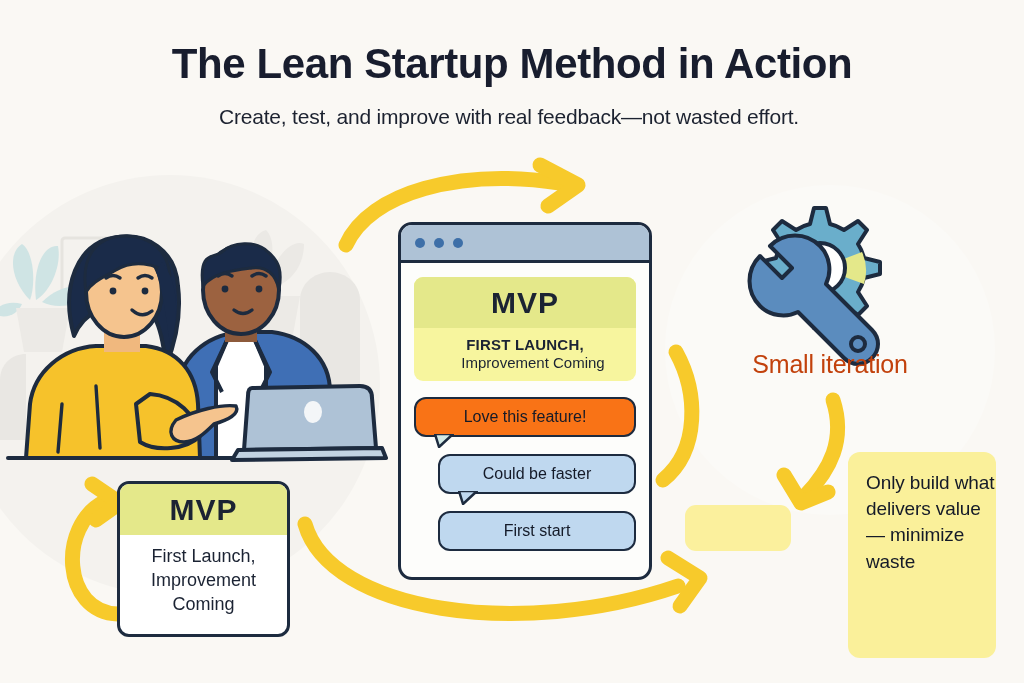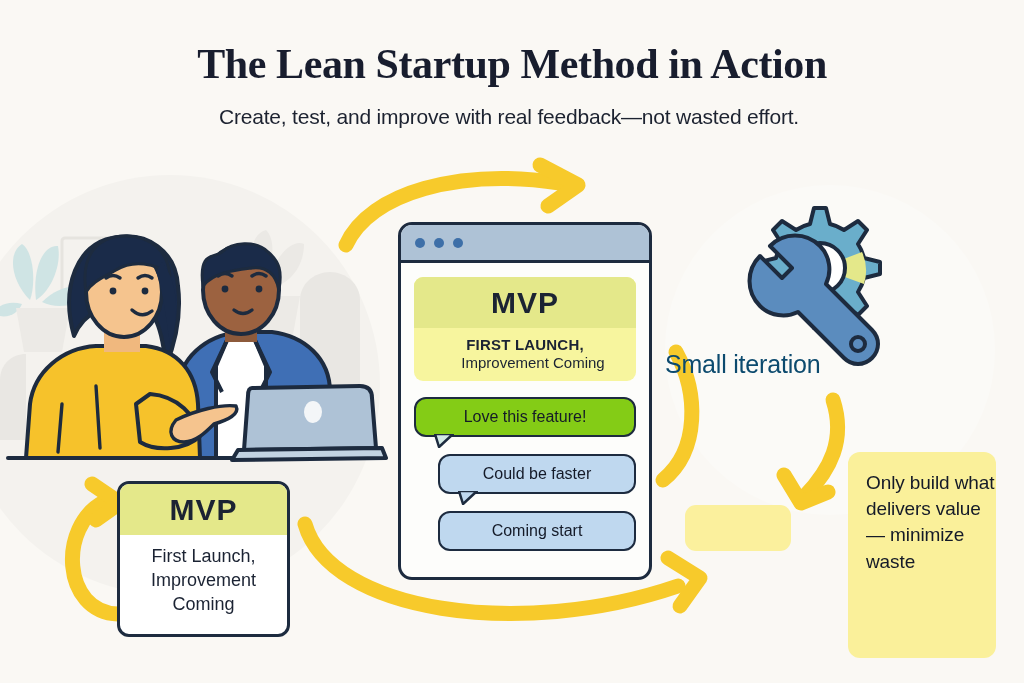--- a/index.html
+++ b/index.html
@@ -17,21 +17,21 @@
     background: #faf8f4;
     overflow: hidden;
   }
   
   .page-title {
     position: absolute;
     top: 40px;
     left: 0;
     width: 1024px;
     text-align: center;
-    font-family: Liberation Serif, serif;
+    font-family: Liberation Sans, sans-serif;
     font-weight: bold;
     font-size: 42px;
     letter-spacing: -0.4px;
     color: #181d2e;
   }
   .page-subtitle {
     position: absolute;
     top: 105px;
     left: 0;
     width: 1018px;
@@ -133,21 +133,21 @@
   }
   .bubble {
     position: relative;
     border: 2.5px solid #1d2b3f;
     border-radius: 12px;
     text-align: center;
     font-size: 16px;
     color: #141a28;
     padding: 9px 0 9px 0;
   }
-  .bubble.teal { background: #84cc16; }
+  .bubble.teal { background: #f97316; }
   .bubble.blue { background: #bfd8ef; margin-left: 24px; }
   .bubble .tail {
     position: absolute;
     left: 18px;
     bottom: -13px;
     width: 20px;
     height: 14px;
   }
   
   .mvp-card {
@@ -200,22 +200,23 @@
     height: 46px;
     background: #fbf09d;
     border-radius: 11px;
   }
   
   .iteration-label {
     position: absolute;
     left: 665px;
     top: 350px;
     width: 330px;
+    text-align: center;
     font-size: 25px;
-    color: #0c4a6e;
+    color: #c2410c;
     letter-spacing: -0.2px;
   }
 </style>
 </head>
 <body>
 
 <div id="canvas">
 
   <div class="page-title">The Lean Startup Method in Action</div>
   <div class="page-subtitle">Create, test, and improve with real feedback—not wasted effort.</div>
@@ -381,21 +382,21 @@
             <path d="M1 0 L19 0 L5 13 Z" fill="#d3eae7" stroke="#1d2b3f" stroke-width="2.5" stroke-linejoin="round"></path>
           </svg>
         </div>
         <div class="bubble blue">
           <span>Could be faster</span>
           <svg class="tail" viewBox="0 0 20 14">
             <path d="M1 0 L19 0 L5 13 Z" fill="#bfd8ef" stroke="#1d2b3f" stroke-width="2.5" stroke-linejoin="round"></path>
           </svg>
         </div>
         <div class="bubble blue">
-          <span>Coming start</span>
+          <span>First start</span>
         </div>
       </div>
     </div>
   </div>
 
   <div class="mvp-card">
     <div class="mvp-card-head">MVP</div>
     <div class="mvp-card-body" style="white-space:pre-line">First Launch,
 Improvement
 Coming</div>

